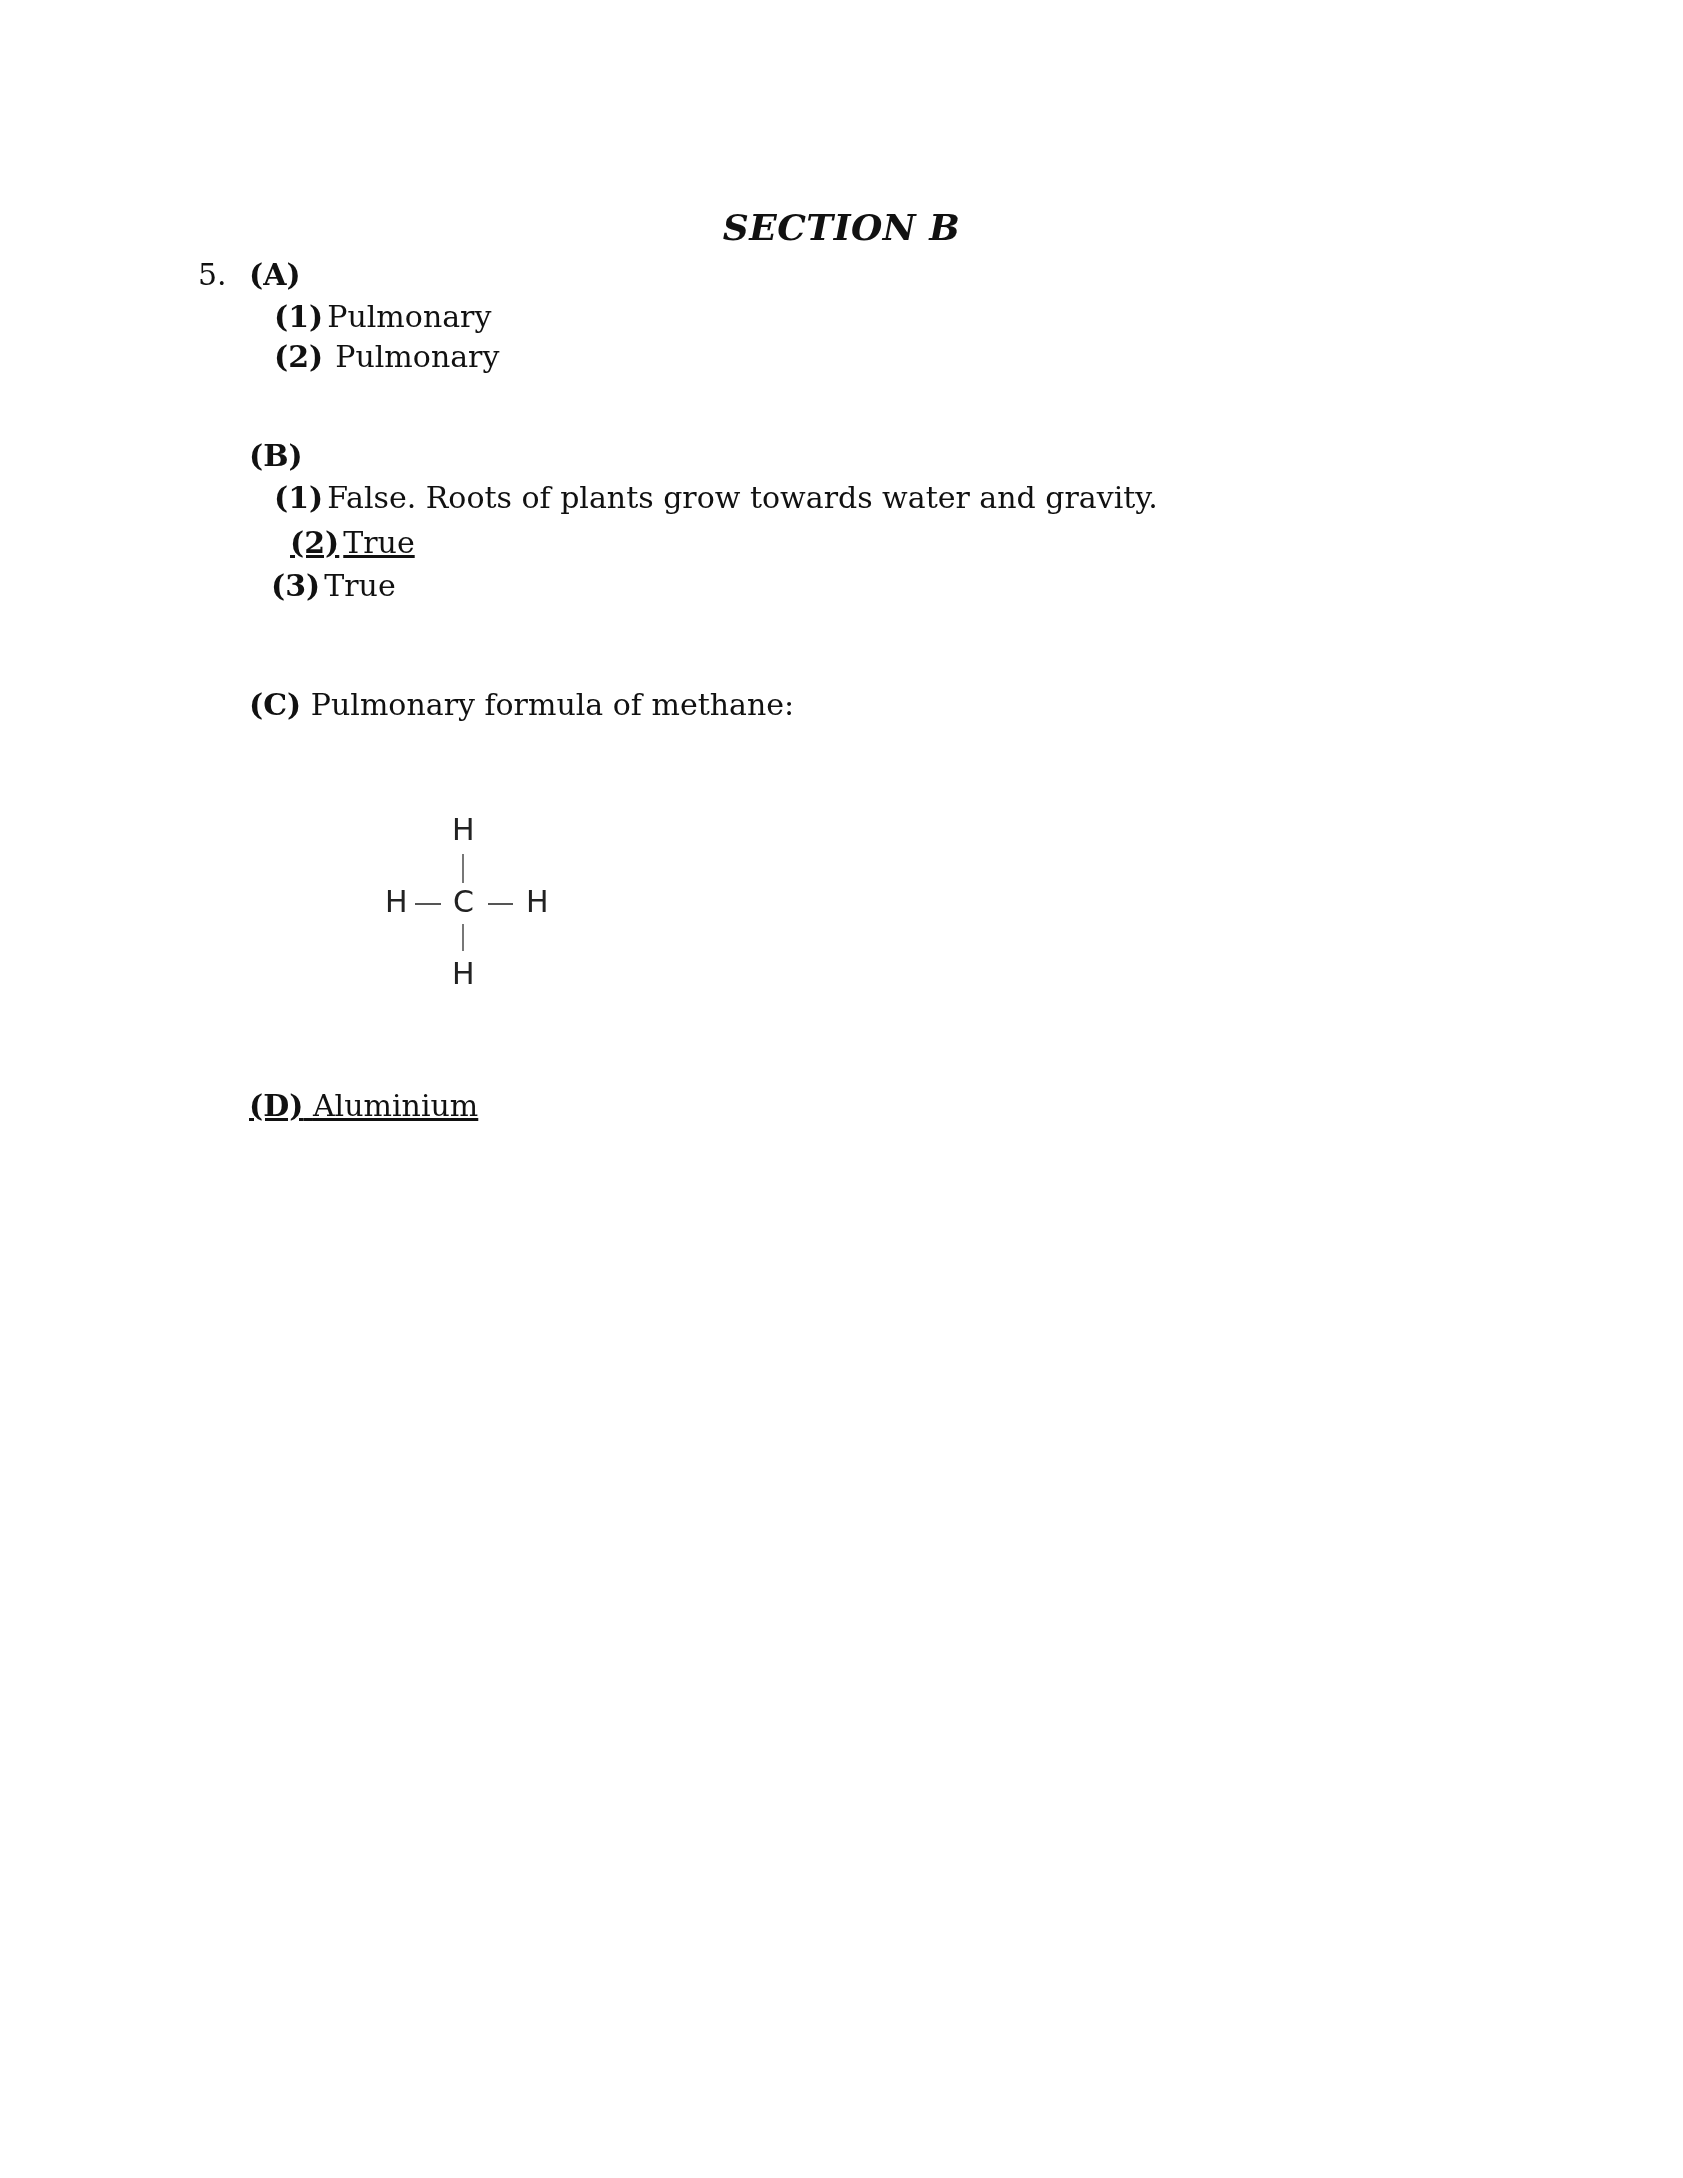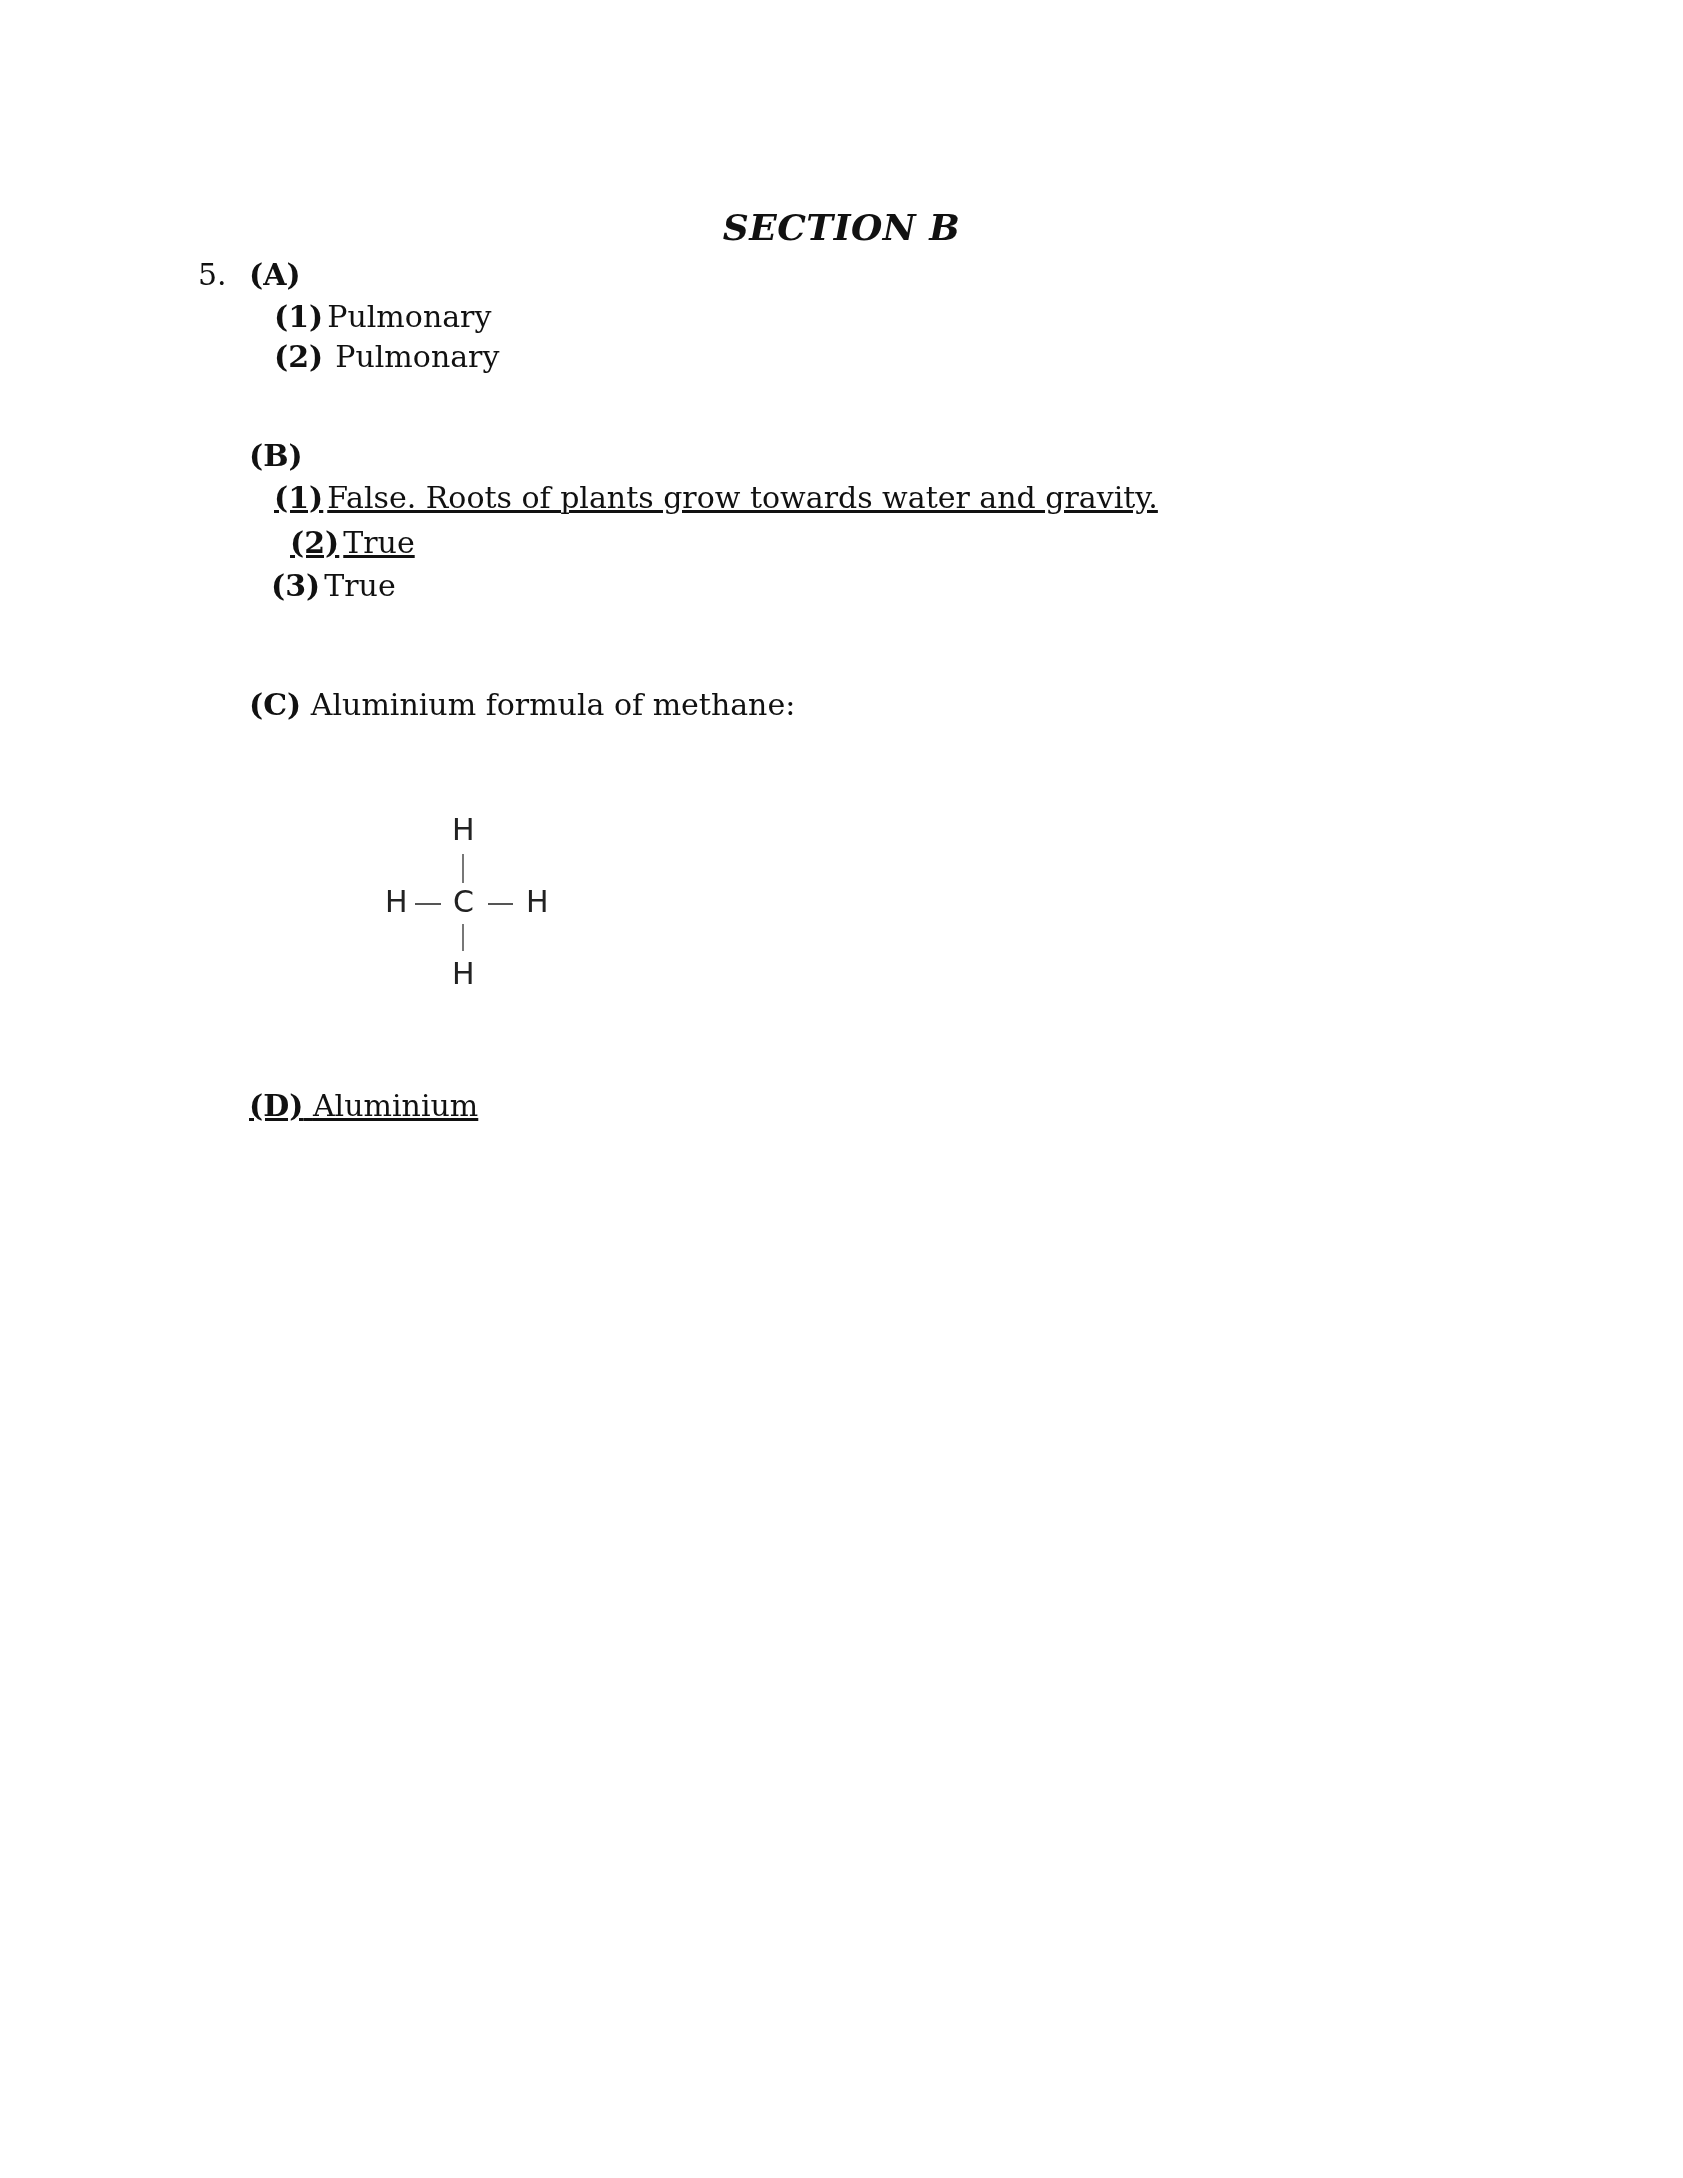--- a/index.html
+++ b/index.html
@@ -24,33 +24,33 @@
   <div class="abs txt b" style="left:249px; top:257px;">(A)</div>
 
   <div class="abs txt" style="left:274px; top:299px;">
     <span class="b">(1)</span><span style="margin-left:4px">Pulmonary</span>
   </div>
   <div class="abs txt" style="left:274px; top:339px;">
     <span class="b">(2)</span><span style="margin-left:12px">Pulmonary</span>
   </div>
 
   <div class="abs txt b" style="left:249px; top:438px;">(B)</div>
-  <div class="abs txt" style="left:274px; top:480px;text-decoration:underline;">
+  <div class="abs txt" style="left:274px; top:480px;">
     <span class="b">(1)</span><span style="margin-left:4px">False. Roots of plants grow towards water and gravity.</span>
   </div>
   <div class="abs txt" style="left:290px; top:525px;text-decoration:underline;">
     <span class="b">(2)</span><span style="margin-left:4px">True</span>
   </div>
   <div class="abs txt" style="left:271px; top:568px;">
     <span class="b">(3)</span><span style="margin-left:4px">True</span>
   </div>
 
   <div class="abs txt" style="left:249px; top:687px;">
     <span class="b">(C)</span>
-    <span>Aluminium formula of methane:</span>
+    <span>Pulmonary formula of methane:</span>
   </div>
 
   <div>
     <div class="abs chem" style="left:452px; top:812px;">H</div>
     <div class="abs chem" style="left:385px; top:884px;">H</div>
     <div class="abs chem" style="left:453px; top:884px;">C</div>
     <div class="abs chem" style="left:526px; top:884px;">H</div>
     <div class="abs chem" style="left:452px; top:956px;">H</div>
 
     <div class="bond-v" style="left:462px; top:854px; height:29px;"></div>

